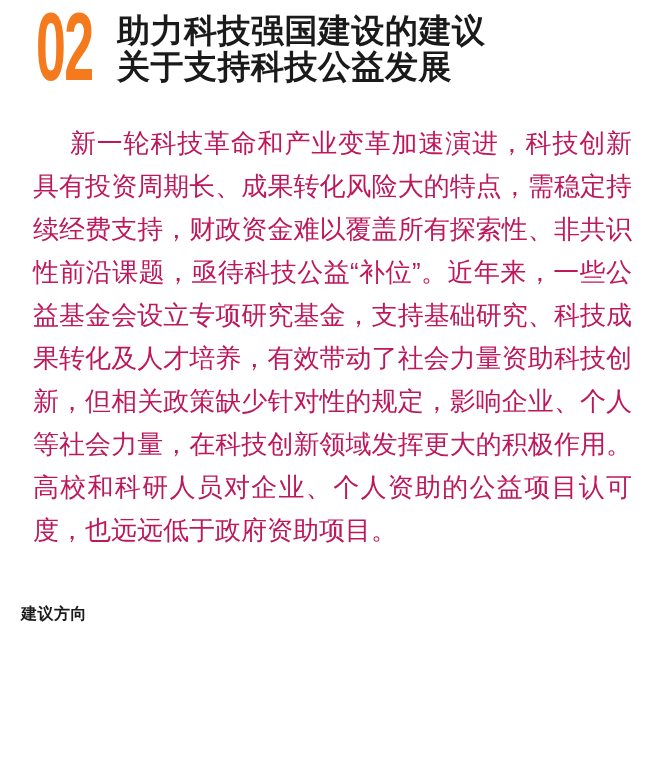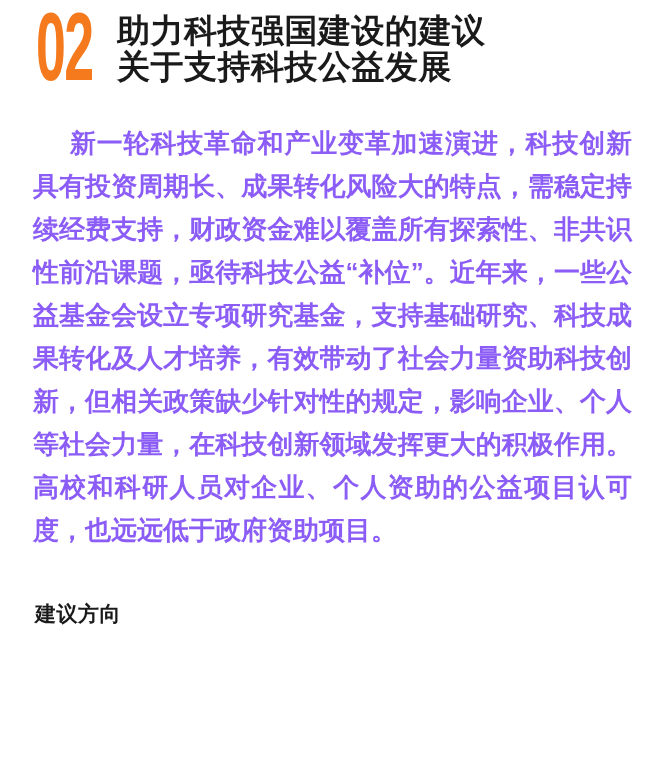--- a/index.html
+++ b/index.html
@@ -52,23 +52,23 @@
     font-size: 26px;
     line-height: 43px;
     text-align: justify;
     text-justify: inter-ideograph;
     text-indent: 37px;
   }
 
   
   .rec-heading {
     position: absolute;
-    left: 35px;
+    left: 21px;
     top: 600px;
-    font-size: 21px;
+    font-size: 16px;
     line-height: 28px;
     font-weight: 700;
     letter-spacing: 0.5px;
   }
   .rec-list {
     position: absolute;
     left: 33px;
     right: 20px;
     top: 639px;
     list-style: none;
@@ -108,20 +108,20 @@
 
 <div class="page" style="background: rgb(255, 255, 255);">
 
   <div class="sec-number" style="color: rgb(245, 121, 29);">02</div>
 
   <div class="sec-titles">
     <div class="sec-title-line" style="color: rgb(26, 26, 26);">助力科技强国建设的建议</div>
     <div class="sec-title-line" style="color: rgb(26, 26, 26);">关于支持科技公益发展</div>
   </div>
 
-  <p class="body-paragraph" style="color: #8b5cf6; font-weight: bold;">新一轮科技革命和产业变革加速演进，科技创新具有投资周期长、成果转化风险大的特点，需稳定持续经费支持，财政资金难以覆盖所有探索性、非共识性前沿课题，亟待科技公益“补位”。近年来，一些公益基金会设立专项研究基金，支持基础研究、科技成果转化及人才培养，有效带动了社会力量资助科技创新，但相关政策缺少针对性的规定，影响企业、个人等社会力量，在科技创新领域发挥更大的积极作用。高校和科研人员对企业、个人资助的公益项目认可度，也远远低于政府资助项目。</p>
+  <p class="body-paragraph" style="color: #be185d;">新一轮科技革命和产业变革加速演进，科技创新具有投资周期长、成果转化风险大的特点，需稳定持续经费支持，财政资金难以覆盖所有探索性、非共识性前沿课题，亟待科技公益“补位”。近年来，一些公益基金会设立专项研究基金，支持基础研究、科技成果转化及人才培养，有效带动了社会力量资助科技创新，但相关政策缺少针对性的规定，影响企业、个人等社会力量，在科技创新领域发挥更大的积极作用。高校和科研人员对企业、个人资助的公益项目认可度，也远远低于政府资助项目。</p>
 
   <div class="rec-heading" style="color: rgb(26, 26, 26);">建议方向</div>
 
 
   <div class="next-number" style="color: rgb(245, 121, 29);">03</div>
 
 </div>
 
 </body></html>

